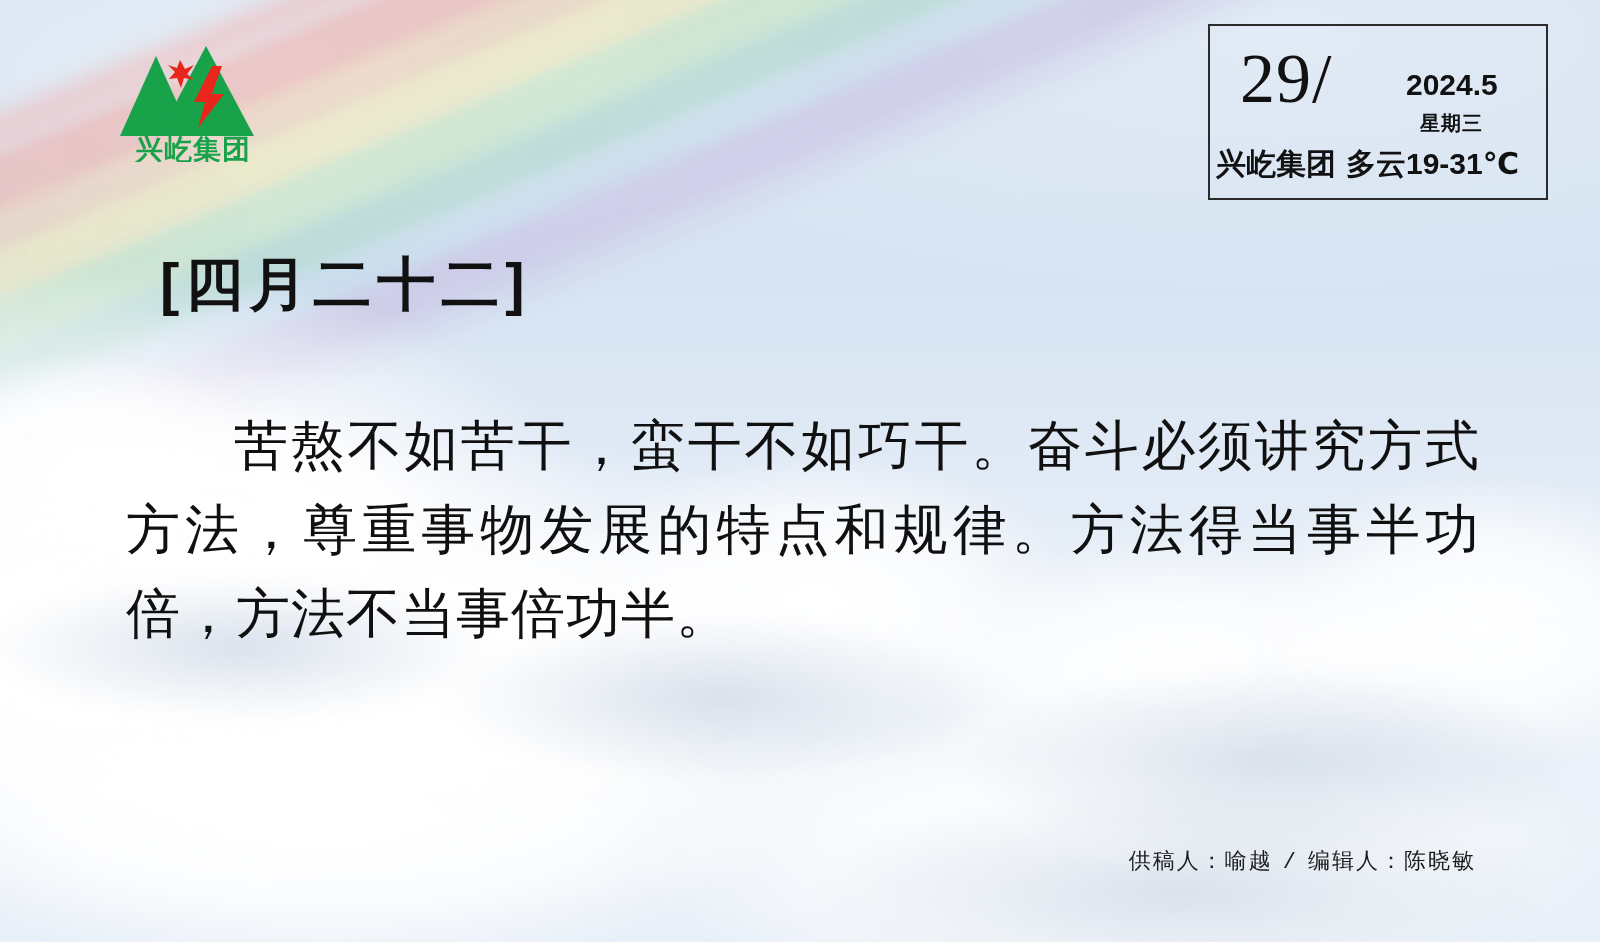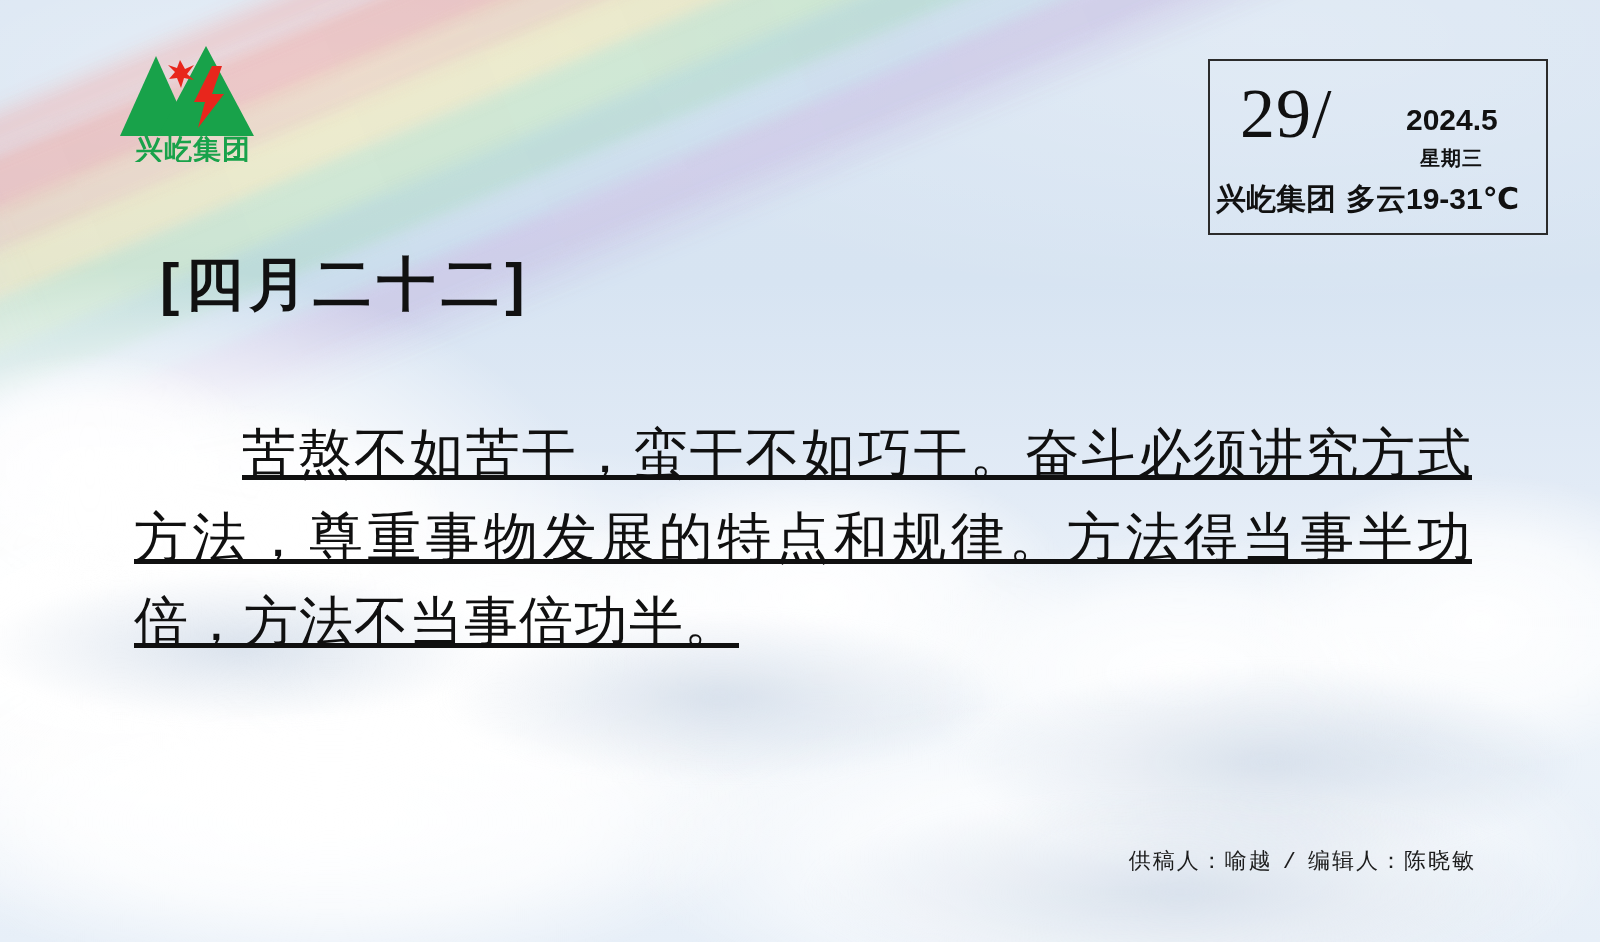--- a/index.html
+++ b/index.html
@@ -77,21 +77,20 @@
   #logo { position: absolute; left: 108px; top: 32px; width: 170px; height: 130px; }
   #logo svg { display:block; width: 170px; height: 130px; }
 
   
   #date-box {
     position: absolute;
     left: 1208px; top: 24px;
     width: 340px; height: 176px;
     border: 2px solid #2b2b2b;
     box-sizing: border-box;
-    margin-top: 35px;
   }
   #date-row { position: absolute; left: 0; top: 12px; width: 100%; height: 92px; }
   #day-number {
     position: absolute; left: 30px; top: 6px;
     font-family: "Liberation Serif", "DejaVu Serif", serif;
     font-size: 70px; line-height: 1; color: #111; letter-spacing: 1px;
   }
   #yearmonth {
     position: absolute; left: 196px; top: 30px;
     font-size: 30px; font-weight: 700; color: #111; letter-spacing: 0px;
@@ -119,21 +118,21 @@
   
   #body-text {
     position: absolute; left: 118px; top: 396px;
     width: 1370px;
     font-family: "Liberation Serif", "DejaVu Serif", serif;
     font-size: 54px;
     line-height: 84px;
     color: #101010;
     letter-spacing: 1px;
   }
-  #body-text .para { text-indent: 2em; margin: 16px; text-align: justify; text-decoration: underline; }
+  #body-text .para { text-indent: 2em; margin: 8px; text-align: justify; }
 
   
   #footer {
     position: absolute; right: 124px; bottom: 66px;
     font-size: 22px; color: #1c1c1c; letter-spacing: 2px;
     font-family: Liberation Mono, monospace;
     white-space: nowrap;
   }
   #footer .slash { margin: 0 10px; }
 </style>

